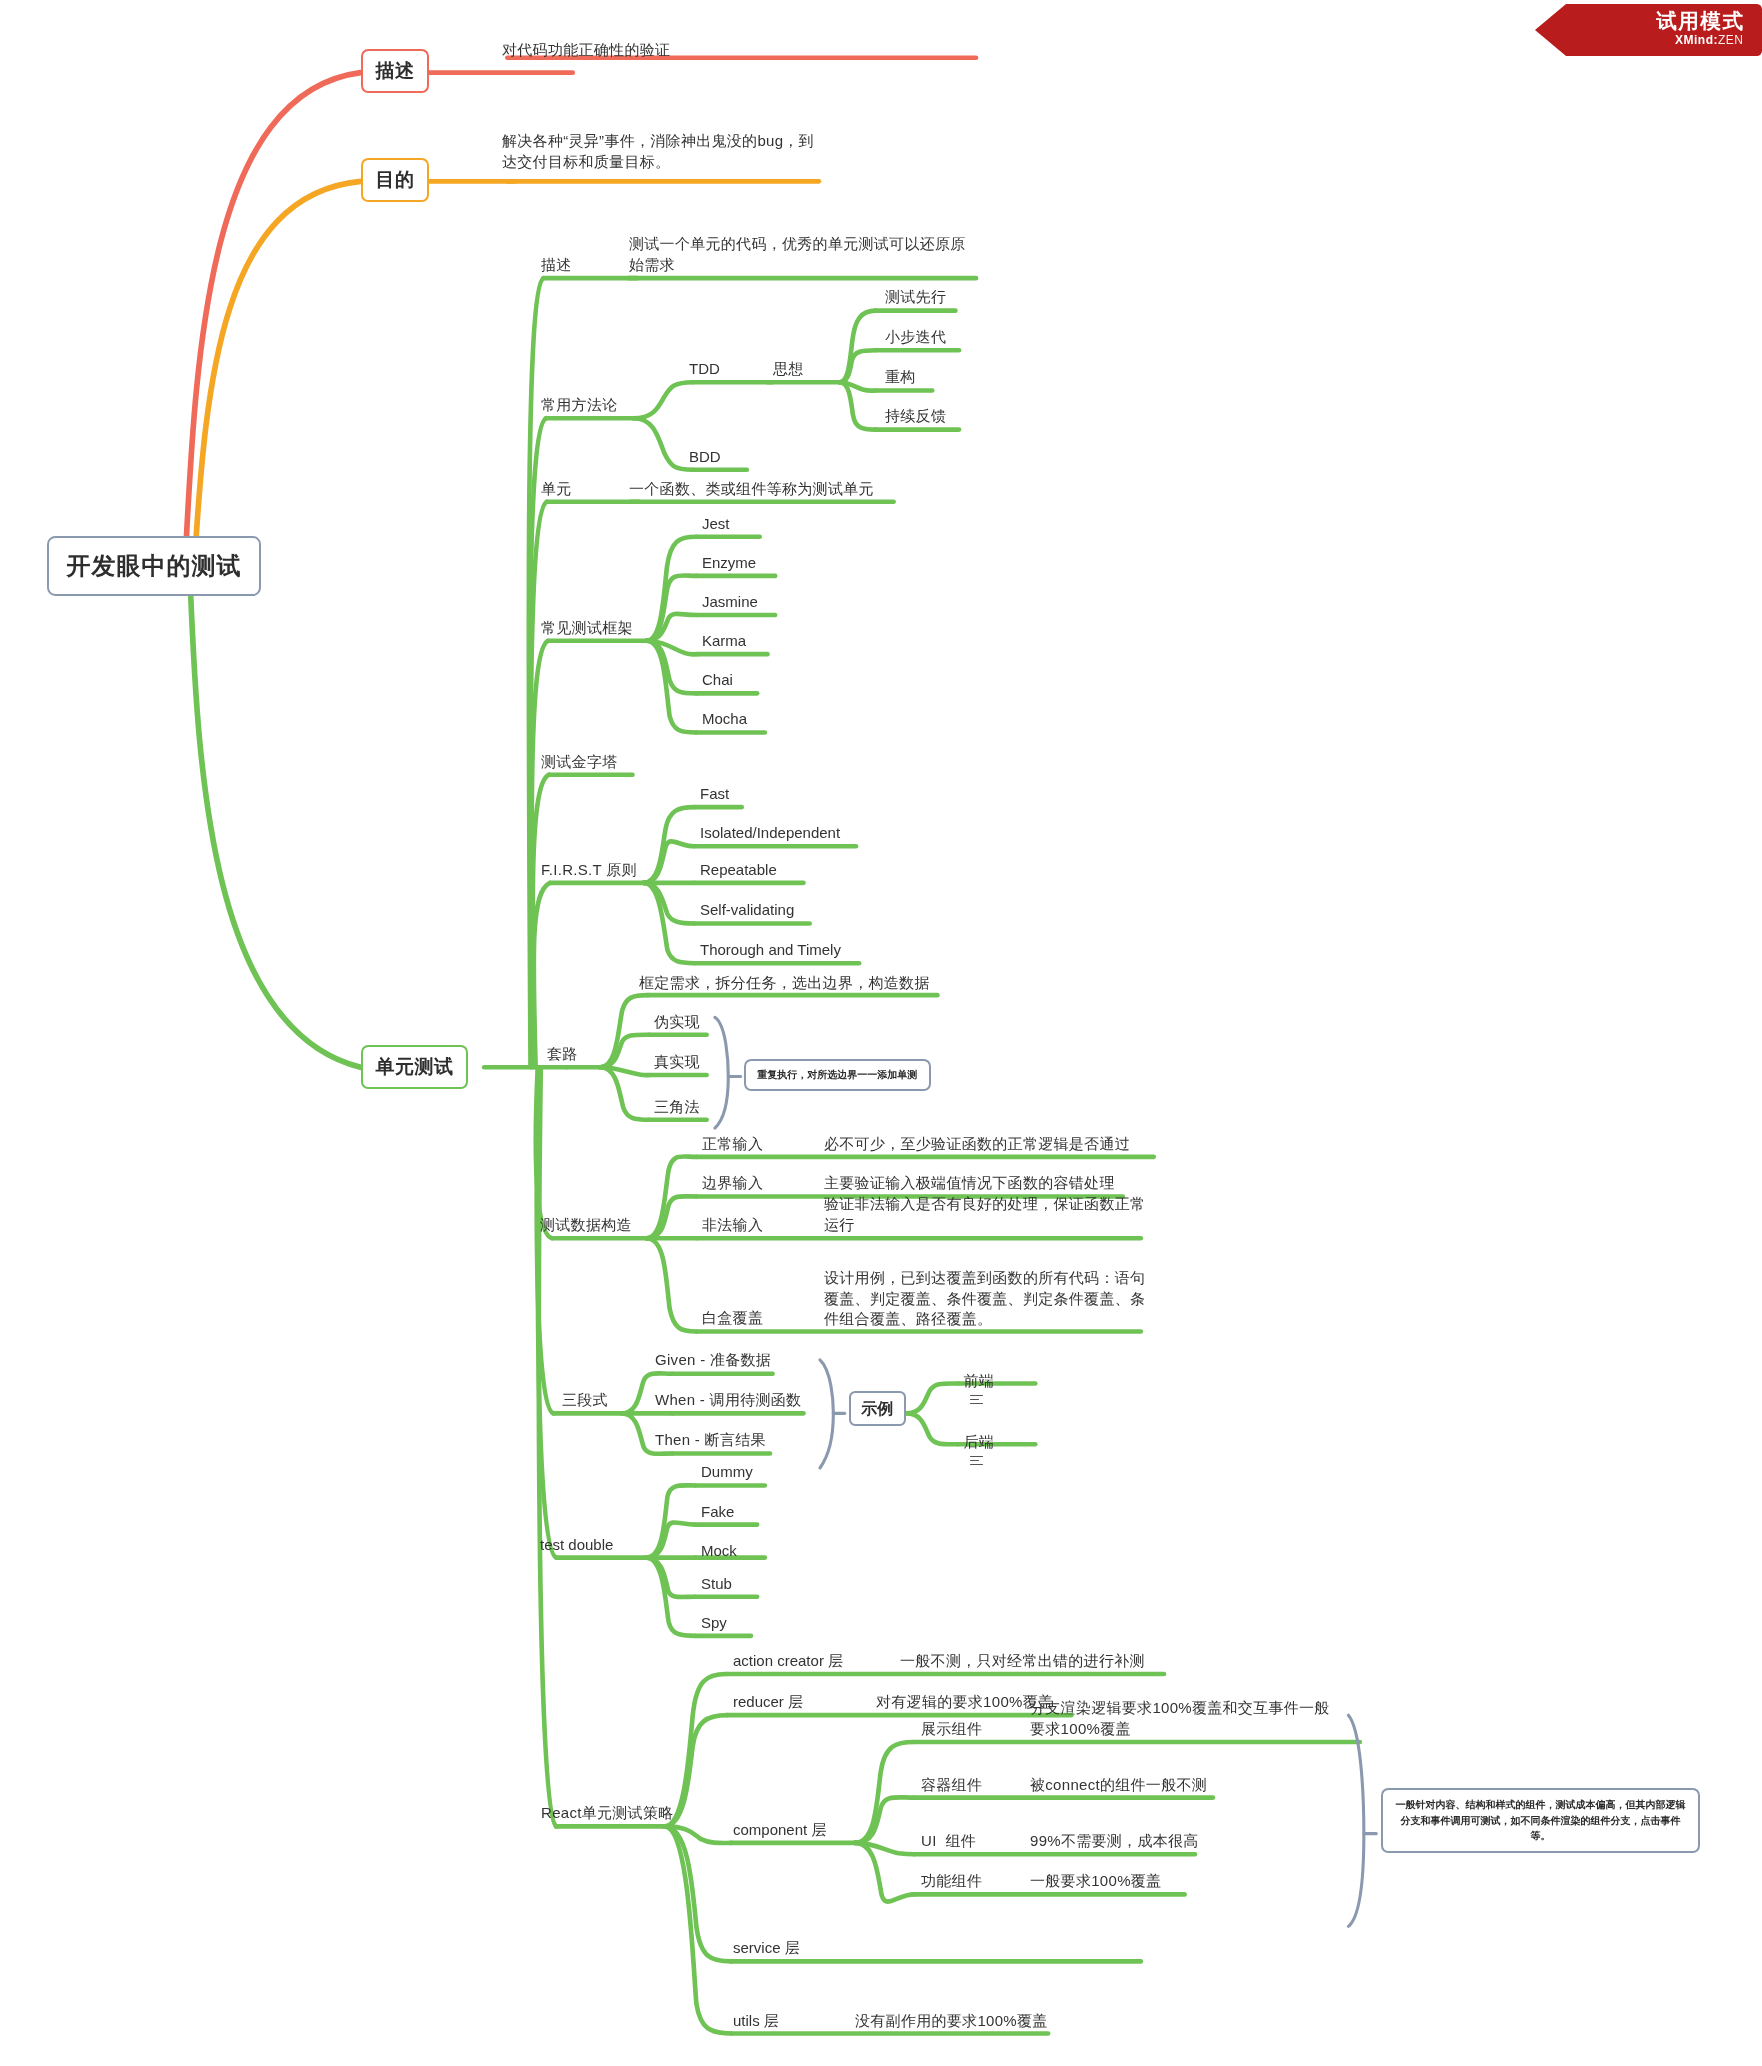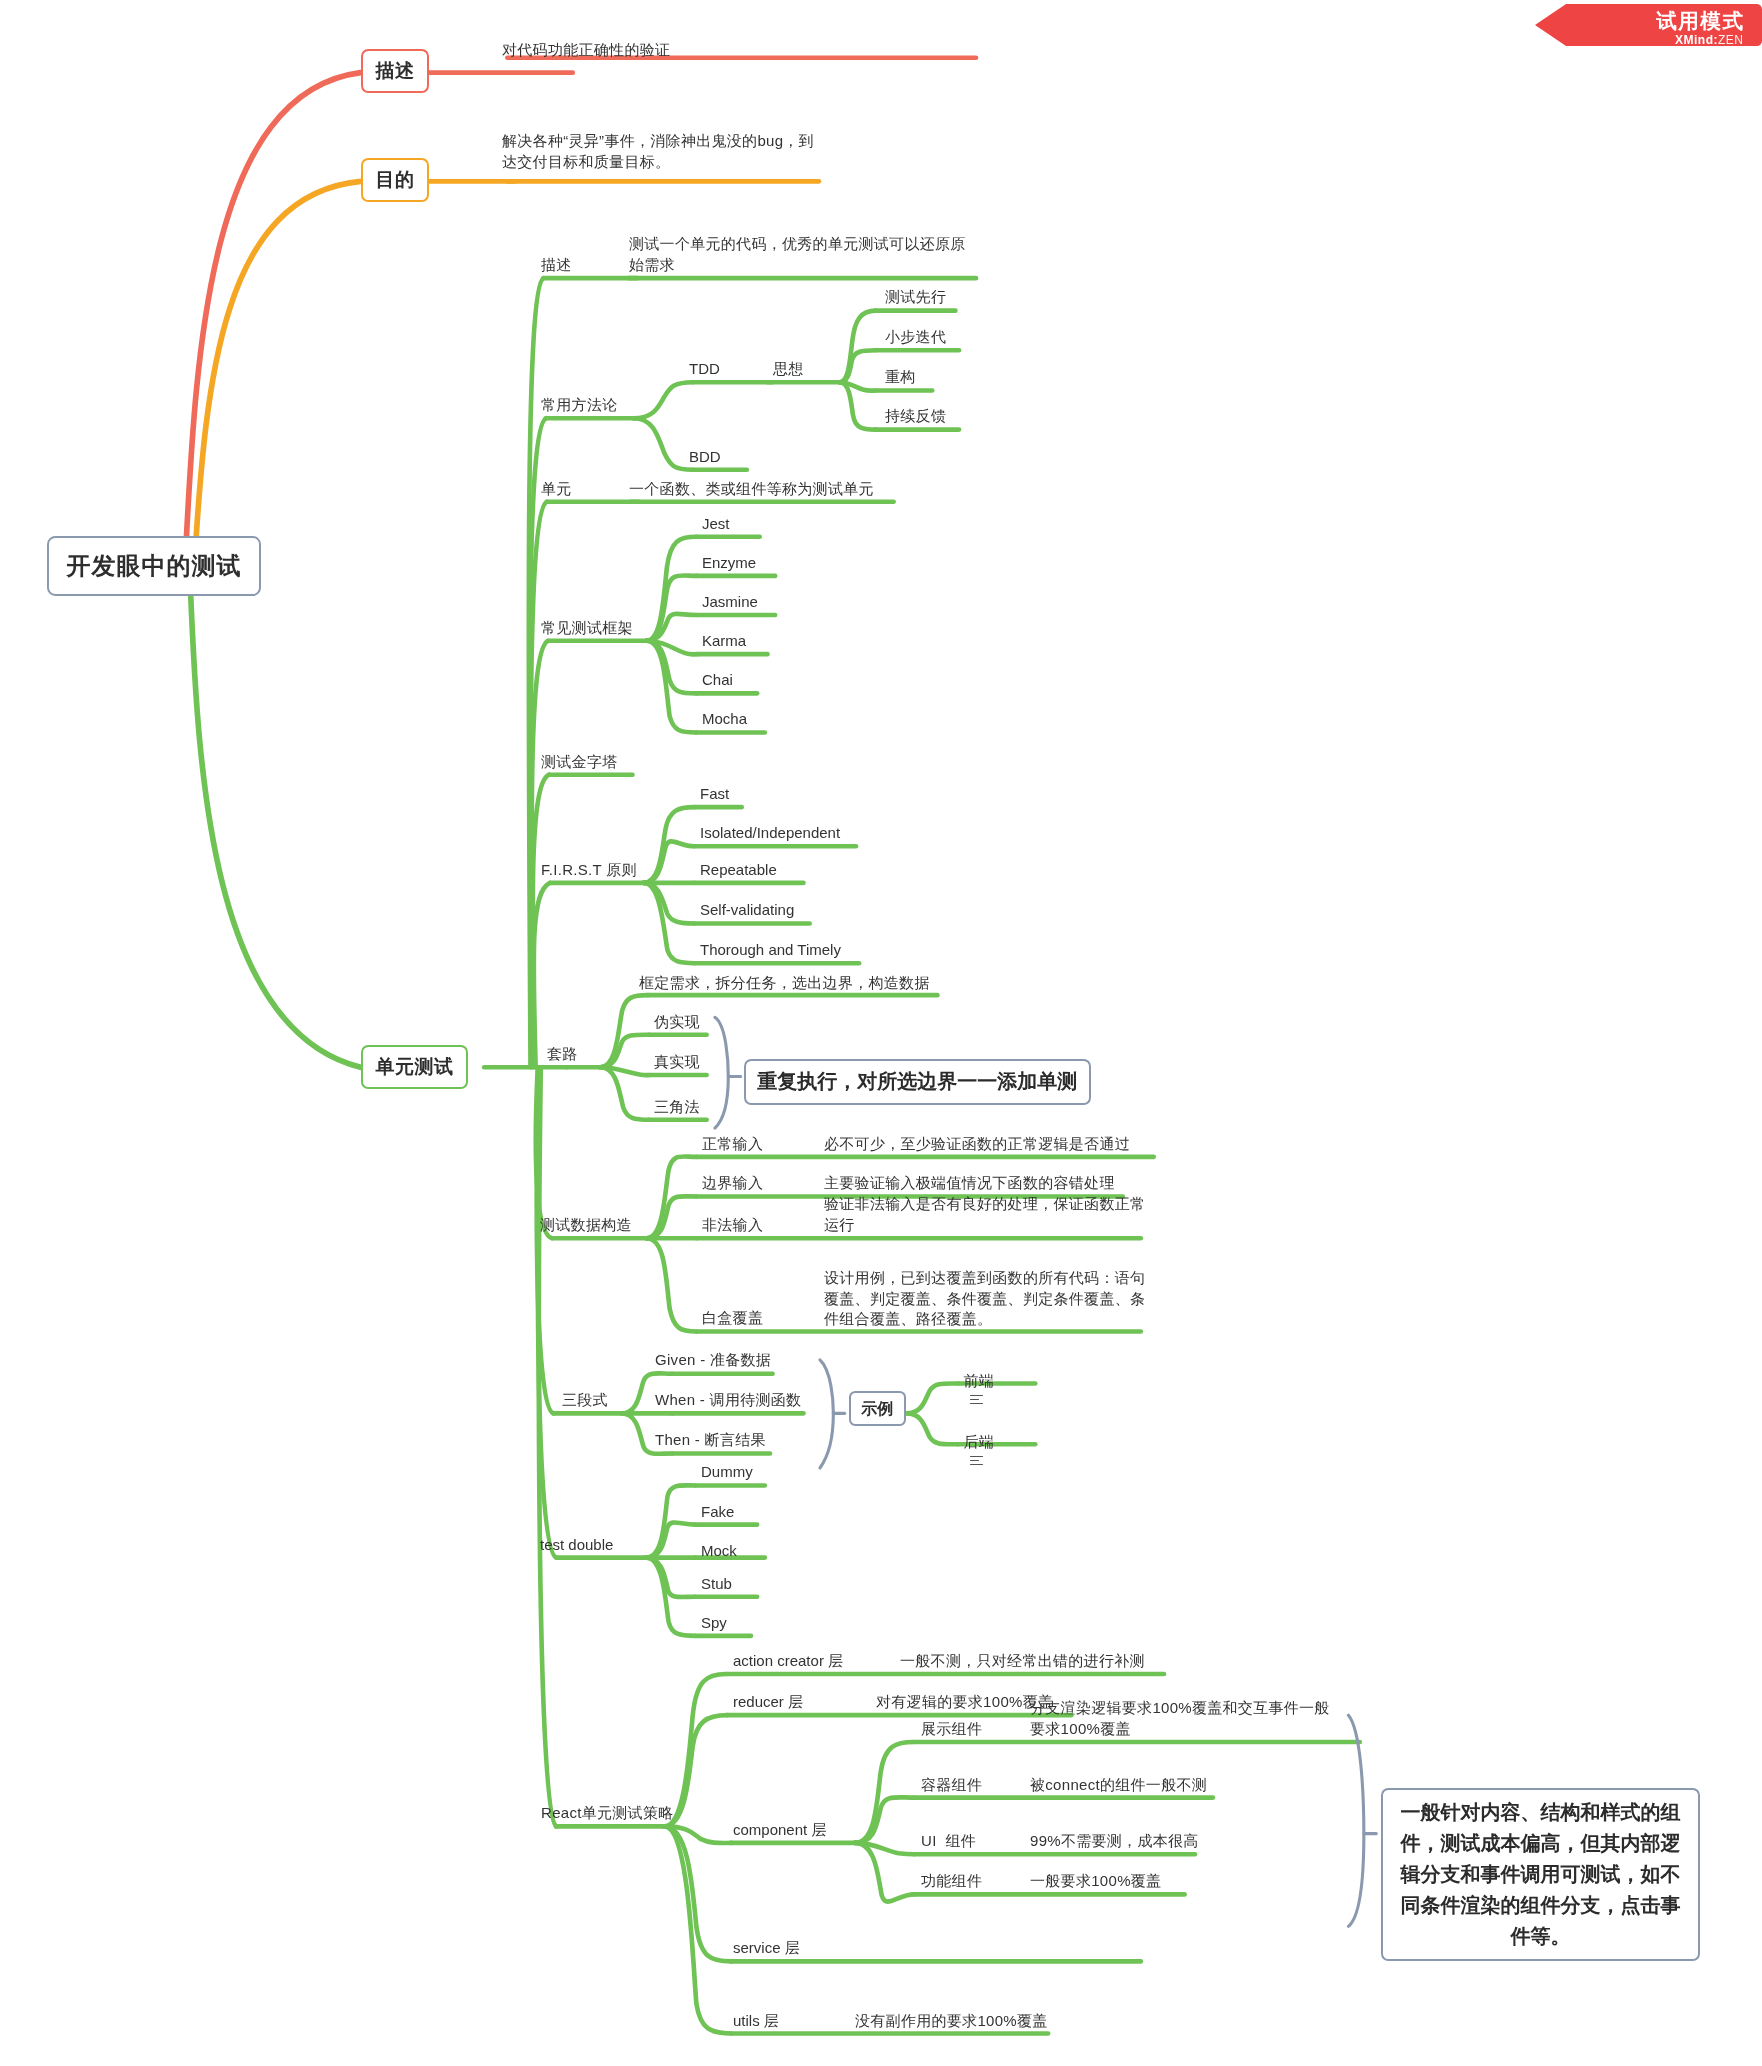--- a/index.html
+++ b/index.html
@@ -15,34 +15,34 @@
         font-size:24px;font-weight:700;color:#2e2e2e;padding:11.3px 17.5px;letter-spacing:1px;}
 
   
   .lvl1box{border:2.6px solid;border-radius:7.2px;background:#fff;
            font-size:19px;font-weight:700;color:#2e2e2e;padding:6.7px 12.4px;letter-spacing:0.5px;}
   .lvl1box.red{border-color:#F06A5A;}
   .lvl1box.orange{border-color:#F5A623;}
   .lvl1box.green{border-color:#6FC254;}
 
   .callout{border:2.1px solid #8A99AD;border-radius:7.2px;background:#fff;
-           font-size:20px;font-weight:700;color:#2b2b2b;padding:7.2px 11.3px;}
+           font-size:10px;font-weight:700;color:#2b2b2b;padding:7.2px 11.3px;}
   .callout.center{text-align:center;line-height:1.55;}
   .smallbox{border:2.1px solid #8A99AD;border-radius:6.2px;background:#fff;
             font-size:16px;font-weight:700;color:#2b2b2b;padding:4.6px 10.3px;}
 
   .txt{font-size:15px;color:#333;}
   .txt.cjk{letter-spacing:0.3px;}
   .noteicon{display:inline-block;width:13.4px;vertical-align:middle;margin-left:6.2px;}
   .noteicon i{display:block;height:1.5px;background:#555;margin:2.6px 0;border-radius:1px;}
   .noteicon i:nth-child(2){width:70%;}
 
   
-  .watermark{position:absolute;right:0;top:4.1px;height:42px;width:227px;
-     background:#ef4444;color:#fff;
+  .watermark{position:absolute;right:0;top:4.1px;height:52px;width:227px;
+     background:#b91c1c;color:#fff;
      clip-path:polygon(31px 0,100% 0,100% 100%,31px 100%,0 50%);
      border-radius:0 5.2px 5.2px 0;}
   .wm-title{position:absolute;right:17.5px;top:3.1px;font-size:20.6px;font-weight:700;letter-spacing:1.5px;}
   .wm-sub{position:absolute;right:18.5px;top:29px;font-size:12px;letter-spacing:0.5px;}
   .wm-sub b{font-weight:700;}
   .wm-sub span{font-weight:400;opacity:.92;}
 </style>
 </head>
 <body>
 

